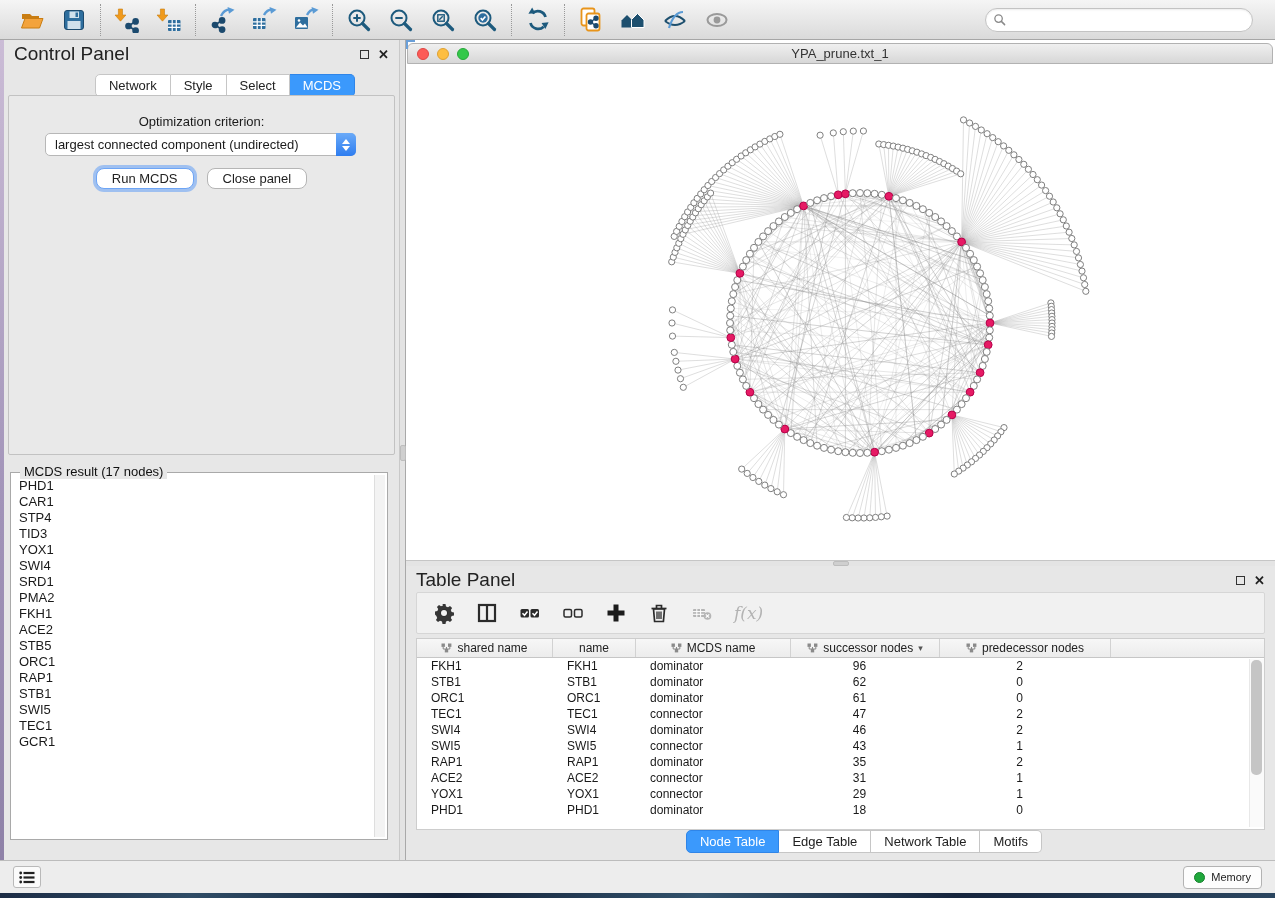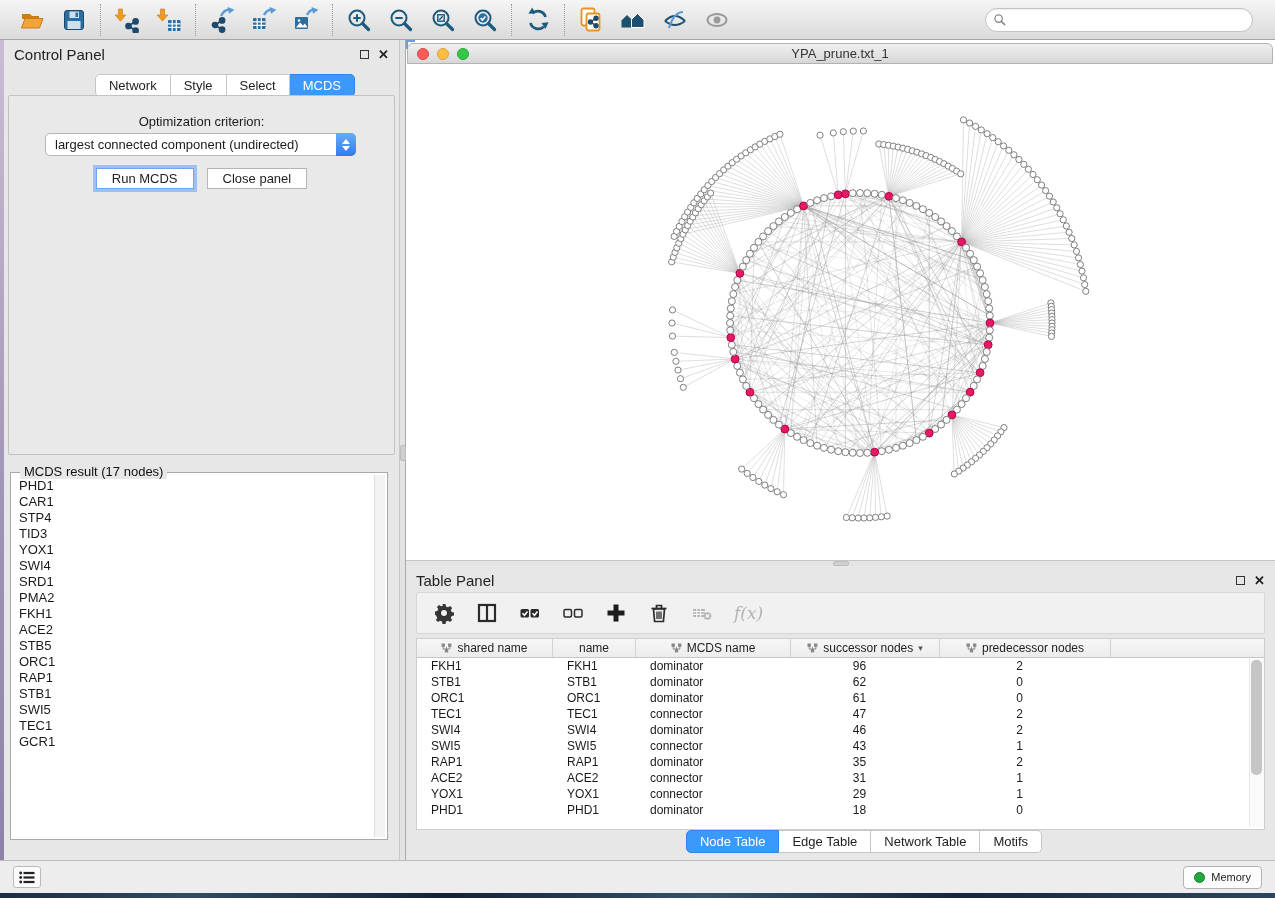--- a/index.html
+++ b/index.html
@@ -25,21 +25,21 @@
   .wall-left { position:absolute; left:0; top:40px; width:4px; bottom:5px;
                background:linear-gradient(#cbbcd6,#a193b8 55%,#8d80a6); }
   .wall-bottom { position:absolute; left:0; right:0; bottom:0; height:5px;
                  background:linear-gradient(90deg,#1c2c45,#2f4c66 15%,#132138 35%,#33536d 55%,#16253d 75%,#2b4660); }
 
   
   .control-panel { position:absolute; left:4px; top:40px; width:395px; bottom:38px;
                    background:#e7e7e7; }
   .panel-titlebar { position:absolute; top:0; left:0; right:0; height:28px;
                     display:flex; align-items:center; padding:0 10px; }
-  .panel-title { font-size:15px; color:#222; }
+  .panel-title { font-size:19px; color:#222; }
   .win-btns { margin-left:auto; display:flex; align-items:center; gap:9px; }
   .float-btn { width:9px; height:9px; border:1.5px solid #333; display:inline-block; }
   .close-btn { font-size:13px; font-weight:bold; color:#222; line-height:9px; }
 
   .seg { display:flex;padding-left:47px; }
   .seg-item { font-size:13px; padding:3px 13px; background:#fff; border:1px solid #c6c6c6;
               border-left:none; color:#222; white-space:nowrap; }
   .seg-item:first-child { border-left:1px solid #c6c6c6; border-radius:5px 0 0 5px; }
   .seg-item:last-child { border-radius:0 5px 5px 0; }
   .seg-item.sel { background:#3b99fc; border-color:#2f85e8; color:#fff; }
@@ -50,21 +50,21 @@
             border:1px solid #c2c2c2; background:#e9e9e9; border-radius:2px; }
   .opt-label { position:absolute; top:18px; left:0; right:0; text-align:center; font-size:13px; }
   .dropdown { position:absolute; top:37px; left:36px; right:38px; height:23px; background:#fff;
               border:1px solid #b7b7b7; border-radius:5px; display:flex; align-items:center; }
   .dropdown-text { flex:1; font-size:13px; padding-left:9px; white-space:nowrap; }
   .dropdown-stepper { width:20px; height:23px; margin:-1px -1px -1px 0;
                       background:linear-gradient(#6aaaf8,#2e7df0); border-radius:0 5px 5px 0;
                       display:flex; flex-direction:column; align-items:center; justify-content:center; gap:2px; }
   .btn-row { position:absolute; top:72px; left:0; right:0; display:flex; justify-content:center; gap:13px; }
   .mac-btn { font-size:13px; font-family:"Liberation Sans",sans-serif; background:#fff;
-             border:1px solid #b5b5b5; border-radius:0; padding:2px 15px; color:#222; }
+             border:1px solid #b5b5b5; border-radius:8px; padding:2px 15px; color:#222; }
   .mac-btn.focused { box-shadow:0 0 0 3px rgba(110,165,245,.6); border-color:#6ea5f5; }
 
   .result-box { position:absolute; left:6px; right:11px; top:432px; bottom:20px;
                 border:1px solid #a9a9a9; background:#fff; }
   .result-legend { position:absolute; top:-9px; left:9px; background:#e7e7e7; padding:0 4px;
                    font-size:13px; color:#111; }
   .result-list { position:absolute; top:3px; left:3px; right:15px; bottom:3px; overflow:hidden;
                  font-size:13px; line-height:16px; padding:2px 5px; }
   .result-scroll { position:absolute; top:2px; right:2px; bottom:2px; width:11px;
                    background:#f3f3f3; border-left:1px solid #dedede; }

